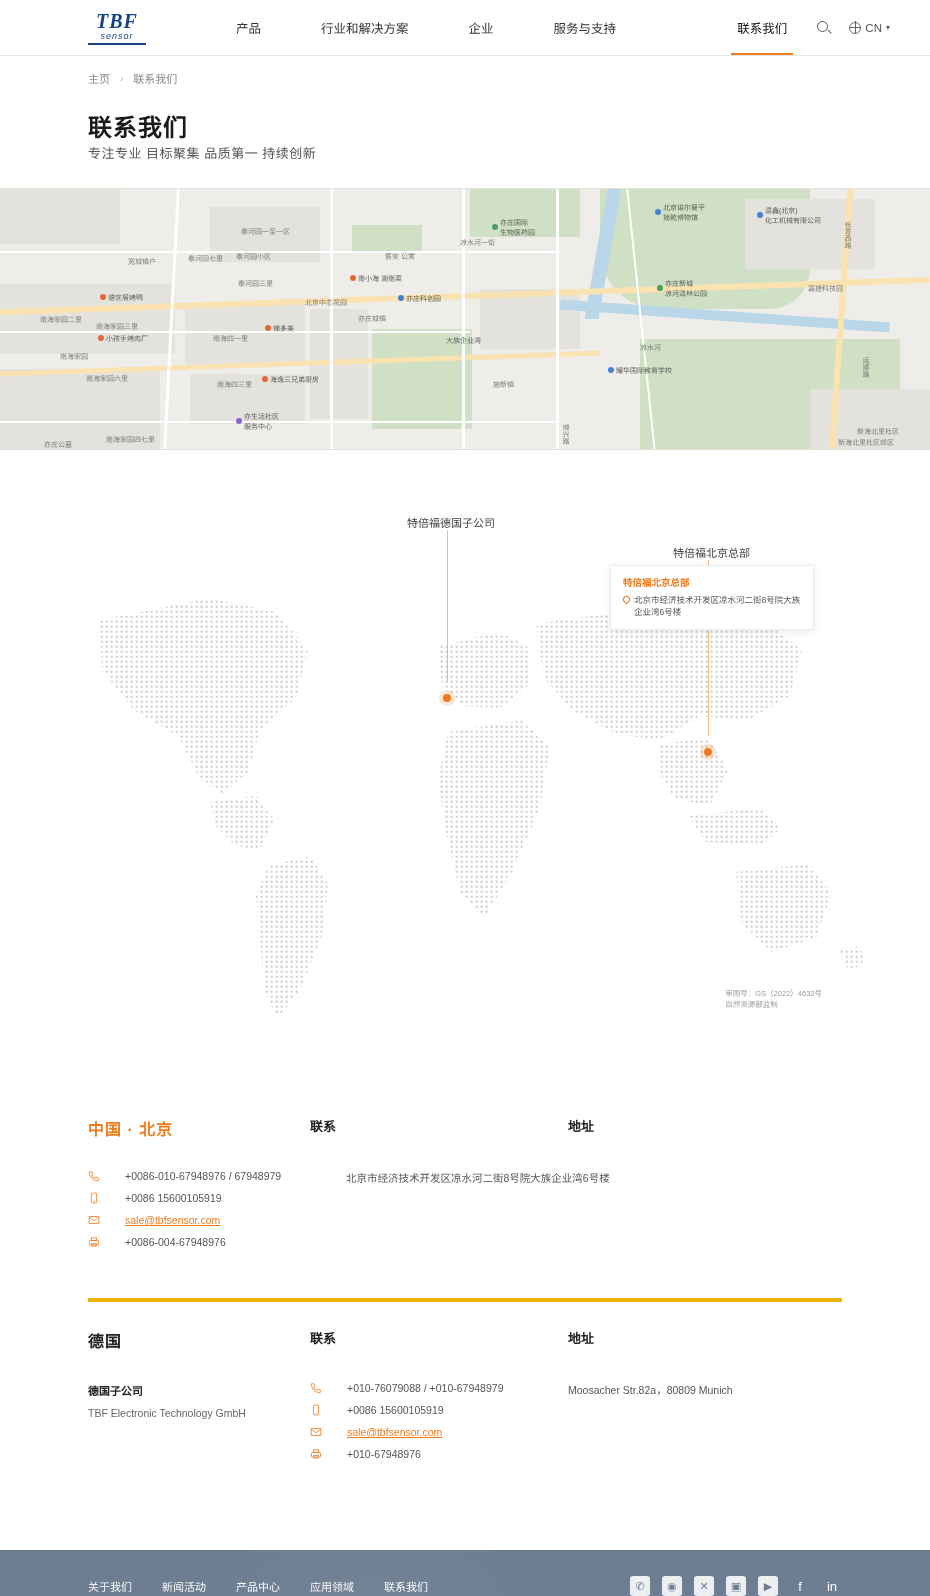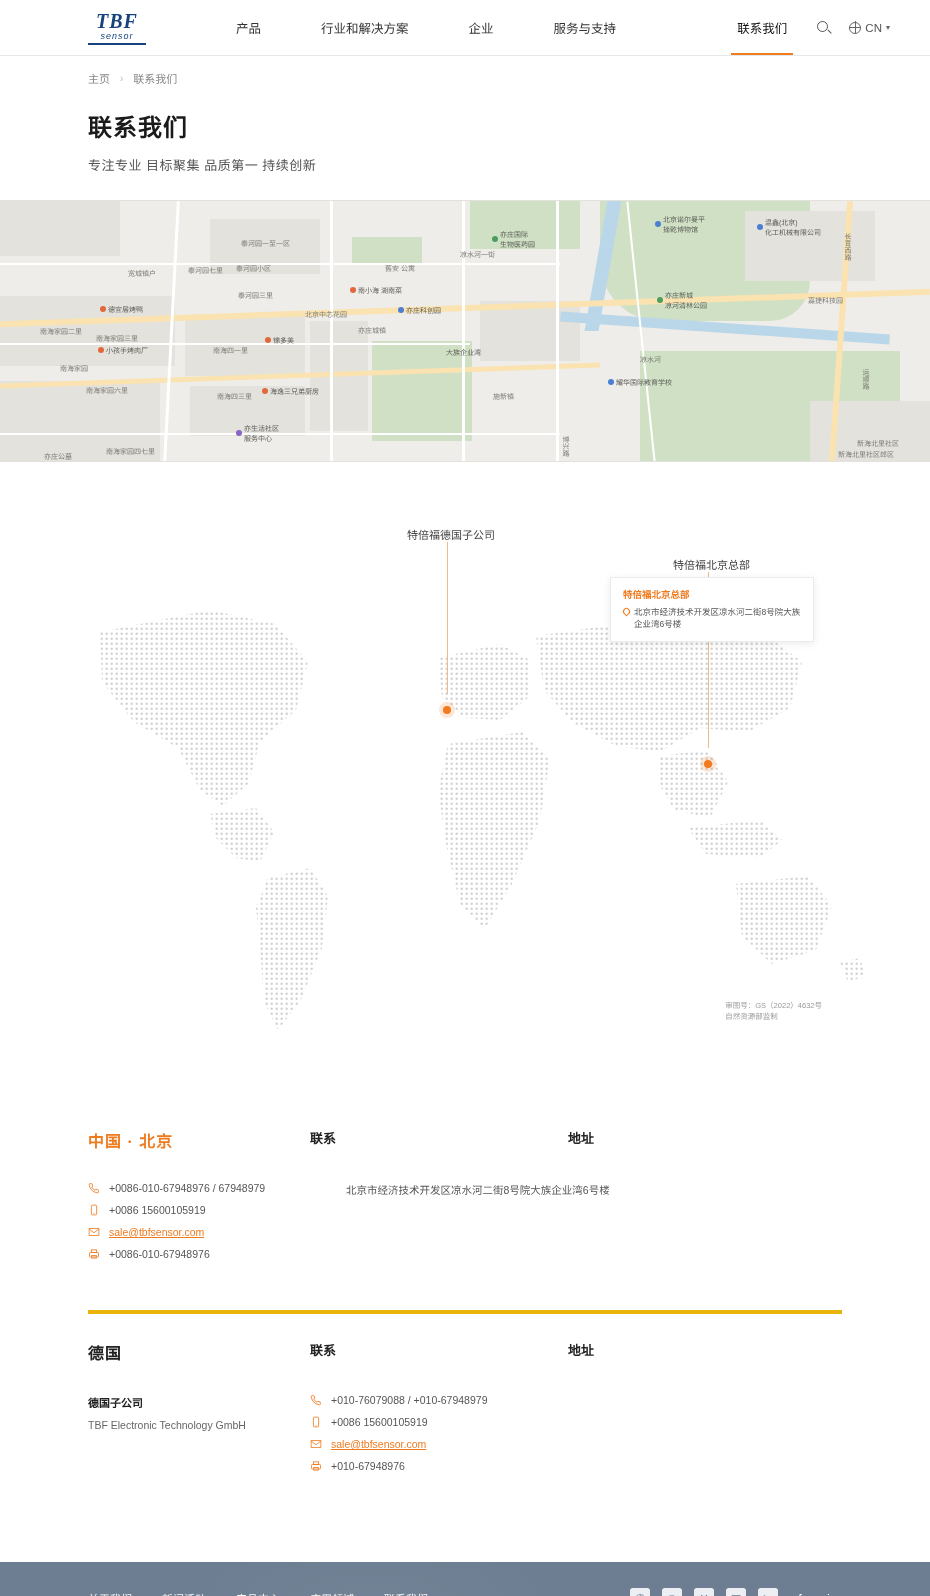--- a/index.html
+++ b/index.html
@@ -76,21 +76,21 @@
 
   
   .crumbs {
     padding: 14px 0 0 88px; font-size: 11px; color: #888;
     display: flex; align-items: center; gap: 10px;
   }
   .crumbs .sep { color: #bbb; font-size: 10px; }
   .crumbs a { color: #888; text-decoration: none; }
   .page-head { padding: 22px 0 26px 88px; }
   .page-title { font-size: 24px; font-weight: bold; color: #1a1a1a; letter-spacing: 1px;}
-  .page-sub { font-size: 13px; color: #555; margin-top: 12px; letter-spacing: .5px;}
+  .page-sub { font-size: 13px; color: #555; letter-spacing: .5px;}
 
   
   .map-banner {
     position: relative; width: 930px; height: 262px; overflow: hidden;
     background: #eceae5;
     border-top: 1px solid #e3e1dc;
     border-bottom: 1px solid #e3e1dc;
   }
   .map-bg { position: absolute; inset: 0; background: #efedea; }
   .blk { position: absolute; background: #e4e2dd; }
@@ -148,21 +148,21 @@
   .region {
     font-size: 16px; font-weight: bold; color: #ef7b1f; letter-spacing: 1px;
   }
   .region.dark { color: #222; }
   .colhead { font-size: 13px; font-weight: bold; color: #222; }
   .crow.head { margin-bottom: 30px; }
   .company-name { font-size: 11px; font-weight: bold; color: #222; margin-bottom: 9px;}
   .company-desc { font-size: 10.5px; color: #666; }
   .clist { list-style: none; }
   .clist li {
-    display: flex; align-items: flex-end; gap: 9px;
+    display: flex; align-items: flex-end; gap: 25px;
     font-size: 10.5px; color: #555; margin-bottom: 10px;
   }
   .clist li.mail span.txt { color: #ef7b1f; text-decoration: underline; }
   .ico {
     width: 12px; height: 12px; flex: none; color: #ef7b1f;
   }
   .ico svg { display: block; }
   .addr { font-size: 10.5px; color: #555; line-height: 1.6; }
 
   
@@ -396,21 +396,21 @@
             <span class="txt">sale@tbfsensor.com</span>
           </li>
           <li>
             <span class="ico">
                 <svg viewBox="0 0 16 16" width="12" height="12">
                   <rect x="2" y="6" width="12" height="6" rx="1" fill="none" stroke="#ef7b1f" stroke-width="1.1"></rect>
                   <rect x="4.5" y="2.5" width="7" height="3.5" fill="none" stroke="#ef7b1f" stroke-width="1.1"></rect>
                   <rect x="5" y="10" width="6" height="3.5" fill="none" stroke="#ef7b1f" stroke-width="1.1"></rect>
                 </svg>
               </span>
-            <span class="txt">+0086-010-67948976</span>
+            <span class="txt">+0086-004-67948976</span>
           </li>
         </ul>
       </div>
       <div class="ccol-3">
         <div class="addr">北京市经济技术开发区凉水河二街8号院大族企业湾6号楼</div>
       </div>
     </div>
   </div>
 
   <div class="cblock">
@@ -463,20 +463,23 @@
                 <svg viewBox="0 0 16 16" width="12" height="12">
                   <rect x="2" y="6" width="12" height="6" rx="1" fill="none" stroke="#ef7b1f" stroke-width="1.1"></rect>
                   <rect x="4.5" y="2.5" width="7" height="3.5" fill="none" stroke="#ef7b1f" stroke-width="1.1"></rect>
                   <rect x="5" y="10" width="6" height="3.5" fill="none" stroke="#ef7b1f" stroke-width="1.1"></rect>
                 </svg>
               </span>
             <span class="txt">+010-67948976</span>
           </li>
         </ul>
       </div>
+      <div class="ccol-3">
+        <div class="addr">Moosacher Str.82a，80809 Munich</div>
+      </div>
     </div>
   </div>
 </div>
 
 <div class="footer">
   <div class="flinks">
     <a class="flink" href="#">关于我们</a>
     <a class="flink" href="#">新闻活动</a>
     <a class="flink" href="#">产品中心</a>
     <a class="flink" href="#">应用领域</a>

